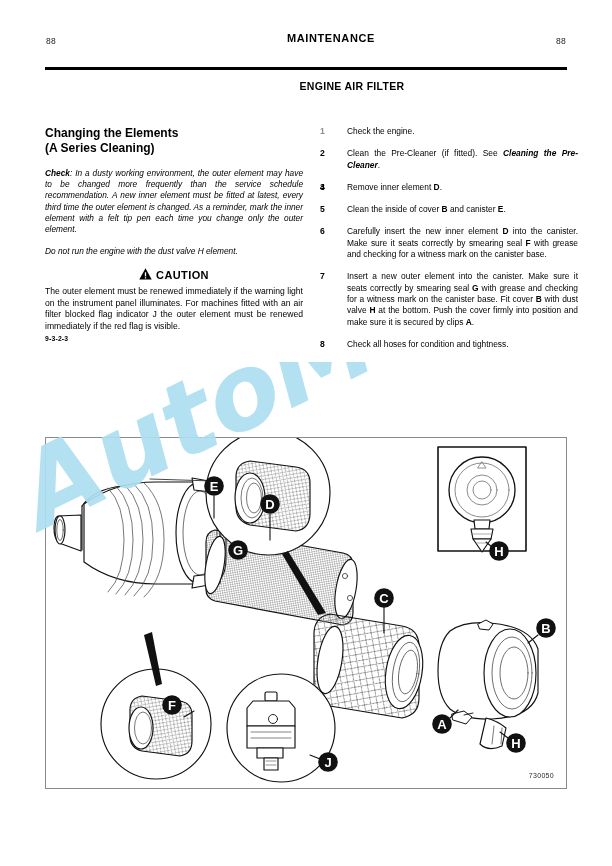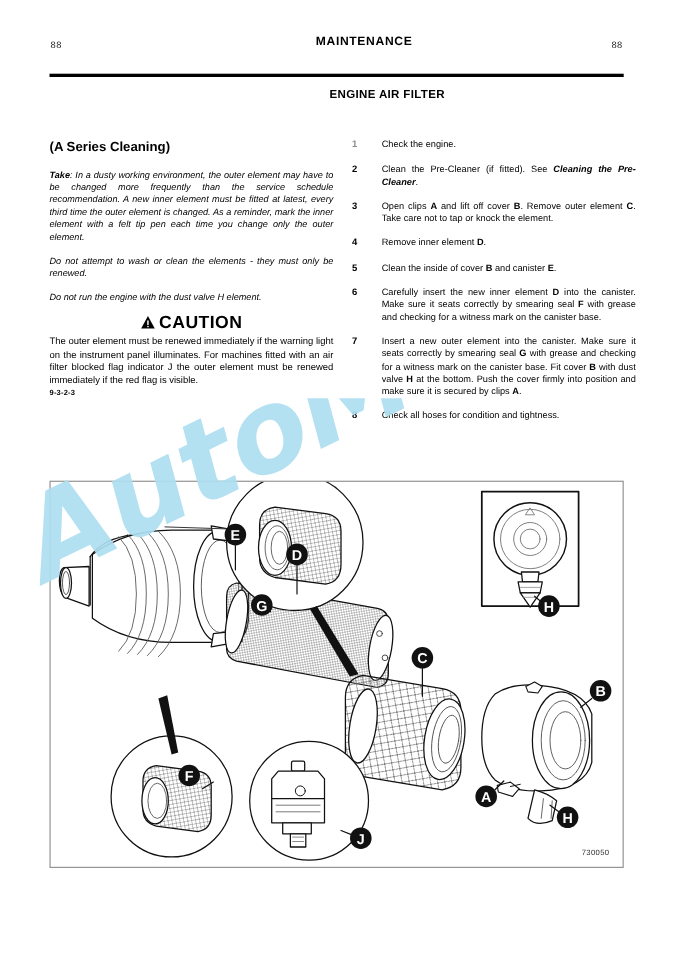--- a/index.html
+++ b/index.html
@@ -85,21 +85,21 @@
     font-size: 8.3px;
     font-style: italic;
     line-height: 11.2px;
     text-align: justify;
     margin: 0 0 11px 0;
   }
   .note-p b { font-style: italic; font-weight: bold; }
 
   .caution-head {
     text-align: center;
-    font-size: 16px;
+    font-size: 11px;
     font-weight: bold;
     letter-spacing: .4px;
     margin: 6px 0 3px 0;
     line-height: 14px;
   }
   .tri {
     display: inline-block;
     vertical-align: -1px;
     margin-right: 4px;
   }
@@ -186,26 +186,26 @@
 
   <div class="pg-num left">88</div>
   <div class="pg-num right">88</div>
   <div class="doc-title">MAINTENANCE</div>
   <div class="header-rule"></div>
   <div class="section-title">ENGINE AIR FILTER</div>
 
   <div class="col left">
 
     <div class="h-block">
+      <div>Changing the Elements</div>
       <div>(A Series Cleaning)</div>
     </div>
 
-    <p class="note-p"><b>Take</b><span>: In a dusty working environment, the outer element may have to be changed more frequently than the service schedule recommendation. A new inner element must be fitted at latest, every third time the outer element is changed. As a reminder, mark the inner element with a felt tip pen each time you change only the outer element.</span></p>
-
-    <p class="note-p">Do not attempt to wash or clean the elements - they must only be renewed.</p>
+    <p class="note-p"><b>Check</b><span>: In a dusty working environment, the outer element may have to be changed more frequently than the service schedule recommendation. A new inner element must be fitted at latest, every third time the outer element is changed. As a reminder, mark the inner element with a felt tip pen each time you change only the outer element.</span></p>
+
 
     <p class="note-p">Do not run the engine with the dust valve H element.</p>
 
     <div class="caution-head">
       <span class="tri">
         <svg width="13" height="12" viewBox="0 0 13 12">
           <polygon points="6.5,0.3 12.7,11.6 0.3,11.6" fill="#000"></polygon>
           <rect x="5.85" y="4.3" width="1.3" height="4.1" fill="#fff"></rect>
           <rect x="5.85" y="9.2" width="1.3" height="1.3" fill="#fff"></rect>
         </svg>
@@ -223,21 +223,20 @@
       <span>Check the engine.</span>
     </div>
 
     <div class="step">
       <span class="n">2</span>
       <span>Clean the Pre-Cleaner (if fitted). See <i>Cleaning the Pre-Cleaner</i>.</span>
     </div>
 
     <div class="step">
       <span class="n">3</span>
-      <span>Open clips <b>A</b> and lift off cover <b>B</b>. Remove outer element <b>C</b>. Take care not to tap or knock the element.</span>
     </div>
 
     <div class="step">
       <span class="n">4</span>
       <span>Remove inner element <b>D</b>.</span>
     </div>
 
     <div class="step">
       <span class="n">5</span>
       <span>Clean the inside of cover <b>B</b> and canister <b>E</b>.</span>

